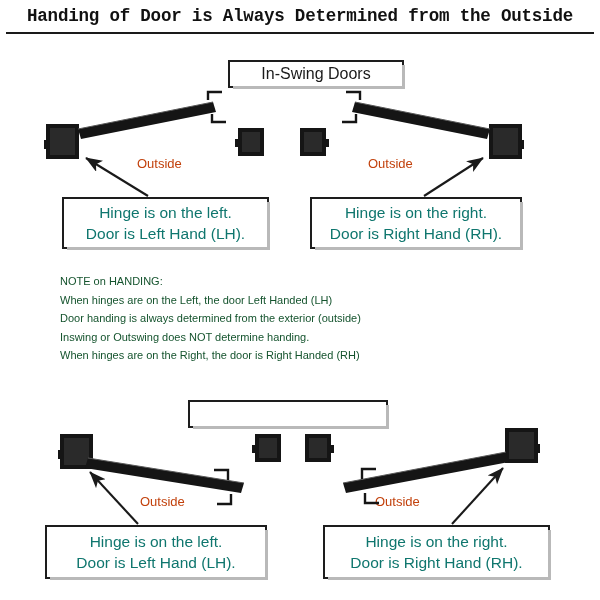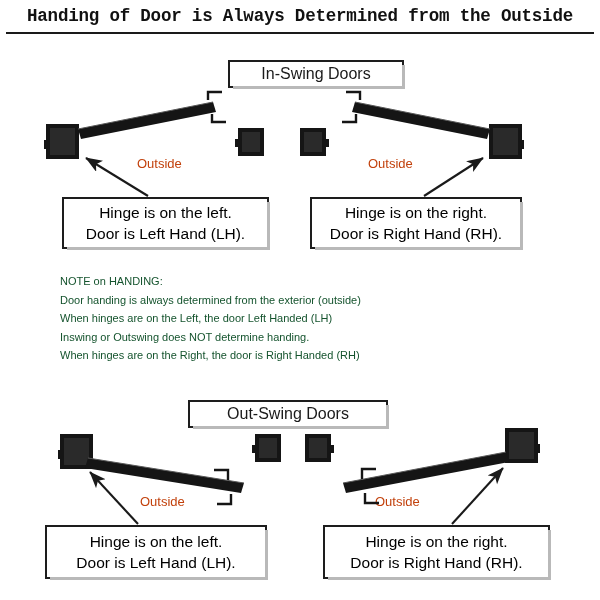--- a/index.html
+++ b/index.html
@@ -48,21 +48,21 @@
 
   
   .callout{
     position:absolute;
     border:2px solid #1d1d1d;
     background:#ffffff;
     box-sizing:border-box;
     display:flex;flex-direction:column;
     align-items:center;justify-content:center;
     font-size:15.5px;line-height:21px;
-    color:#000000;
+    color:#0f766e;
   }
   .callout .shadow-r{
     position:absolute;right:-3px;top:3px;width:3px;bottom:-3px;background:#b9b9b9;
   }
   .callout .shadow-b{
     position:absolute;left:3px;right:-3px;bottom:-3px;height:3px;background:#b9b9b9;
   }
   #callout-in-left{left:62px;top:197px;width:207px;height:52px;}
   #callout-in-right{left:310px;top:197px;width:212px;height:52px;}
   #callout-out-left{left:45px;top:525px;width:222px;height:54px;}
@@ -101,21 +101,20 @@
 
   <div class="section-box" id="sec-inswing">
     <span class="shadow-r"></span>
     <span class="shadow-b"></span>
     <span>In-Swing Doors</span>
   </div>
 
   <div class="section-box" id="sec-outswing">
     <span class="shadow-r"></span>
     <span class="shadow-b"></span>
-    <span>Out-Swing Doors</span>
   </div>
 
   <div class="outside-label" id="outside-in-left">Outside</div>
   <div class="outside-label" id="outside-in-right">Outside</div>
   <div class="outside-label" id="outside-out-left">Outside</div>
   <div class="outside-label" id="outside-out-right">Outside</div>
 
   <div class="callout" id="callout-in-left">
     <span class="shadow-r"></span>
     <span class="shadow-b"></span>
@@ -139,22 +138,22 @@
 
   <div class="callout" id="callout-out-right">
     <span class="shadow-r"></span>
     <span class="shadow-b"></span>
     <span>Hinge is on the right.</span>
     <span>Door is Right Hand (RH).</span>
   </div>
 
   <div class="note">
     <div>NOTE on HANDING:</div>
+    <div>When hinges are on the Left, the door Left Handed (LH)</div>
     <div>Door handing is always determined from the exterior (outside)</div>
-    <div>When hinges are on the Left, the door Left Handed (LH)</div>
     <div>Inswing or Outswing does NOT determine handing.</div>
     <div>When hinges are on the Right, the door is Right Handed (RH)</div>
   </div>
 
   <svg id="art" viewBox="0 0 600 600">
     <defs>
       <marker id="ah" markerWidth="9" markerHeight="9" refX="7.6" refY="3.1" orient="auto" markerUnits="strokeWidth">
         <path d="M0,0 L8,3.1 L0,6.2 L2,3.1 z" fill="#1a1a1a"></path>
       </marker>
     </defs>

